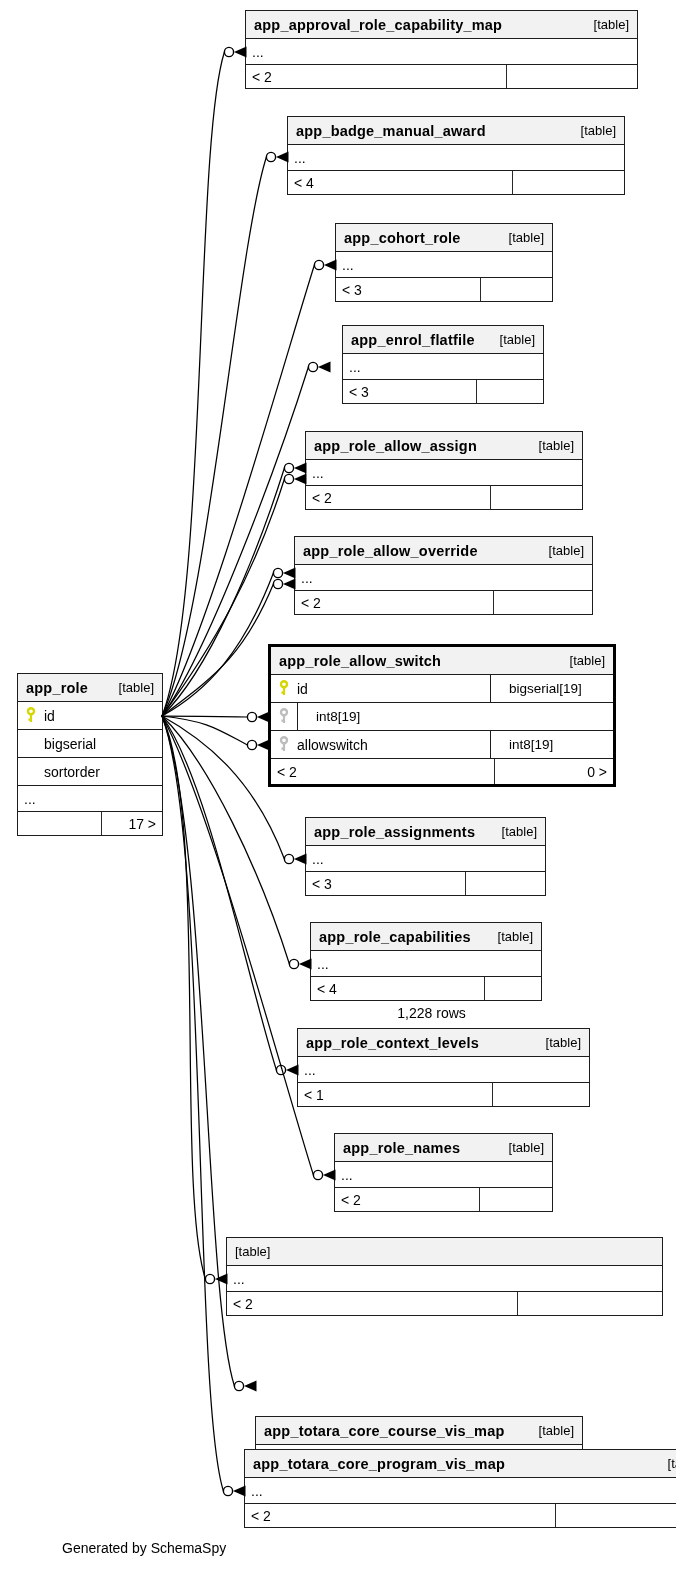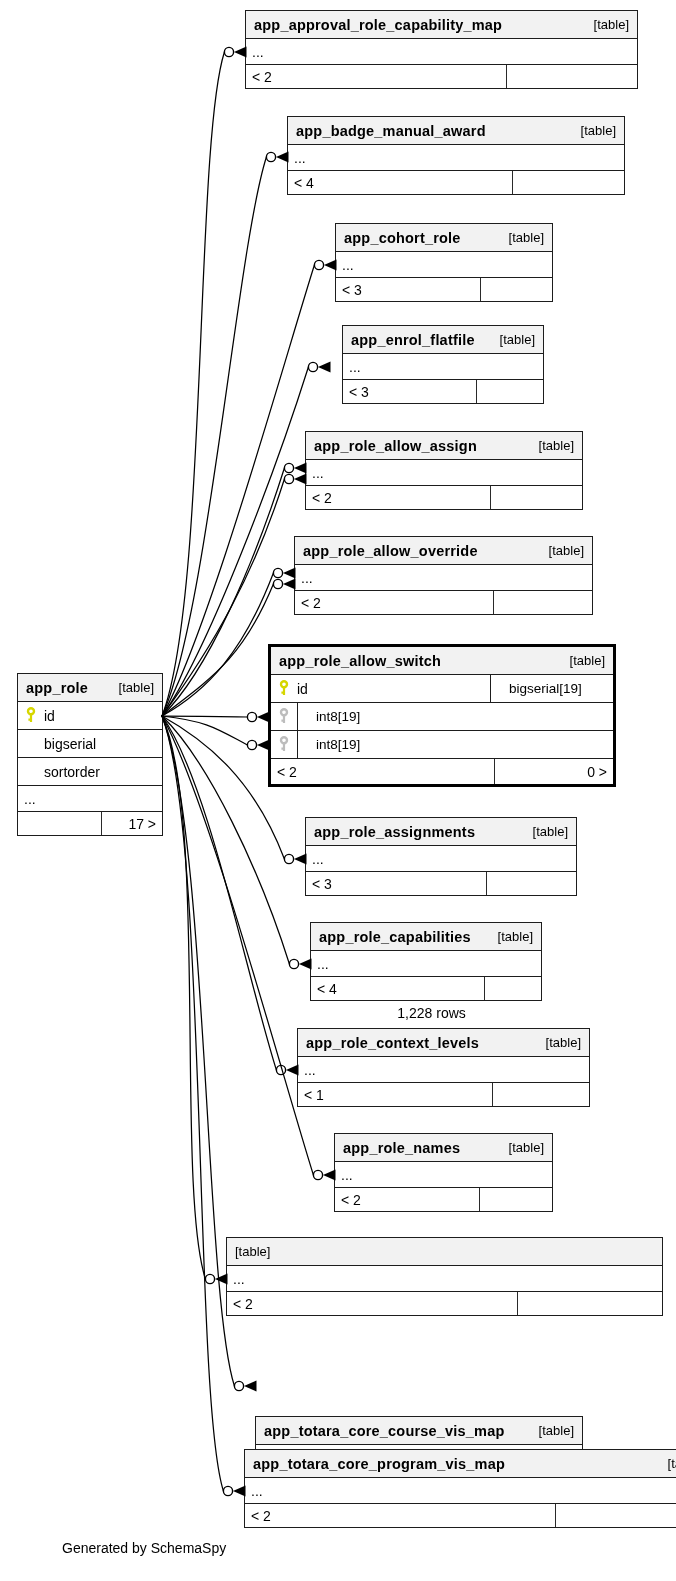--- a/index.html
+++ b/index.html
@@ -220,30 +220,31 @@
       </span>
       <span class="ctype">int8[19]</span>
     </div>
     <div class="colrow">
       <span class="keycell">
         <svg class="keyicon" width="10" height="17" viewBox="0 0 10 17">
           <circle cx="5" cy="4.2" r="3" fill="none" stroke="#bdbdbd" stroke-width="2.4"></circle>
           <path d="M5 7.4 L5 15 M5 12.6 L2.4 12.6" stroke="#bdbdbd" stroke-width="2.2" fill="none"></path>
         </svg>
       </span>
+      <span class="cname">allowswitch</span>
       <span class="ctype">int8[19]</span>
     </div>
     <div class="ftr">
       <span class="fc" style="flex:1.22">&lt; 2</span>
       <span class="fc ctr"></span>
       <span class="fc rt" style="flex:1.18">0 &gt;</span>
     </div>
   </div>
 
-  <div class="tbl" id="t7" style="left:305px;top:817px;width:272px">
+  <div class="tbl" id="t7" style="left:305px;top:817px;width:241px">
     <div class="hdr">
       <span class="nm">app_role_assignments</span>
       <span class="tag">[table]</span>
     </div>
     <div class="el">...</div>
     <div class="ftr">
       <span class="fc">&lt; 3</span>
       <span class="fc ctr"></span>
       <span class="fc rt"></span>
     </div>

